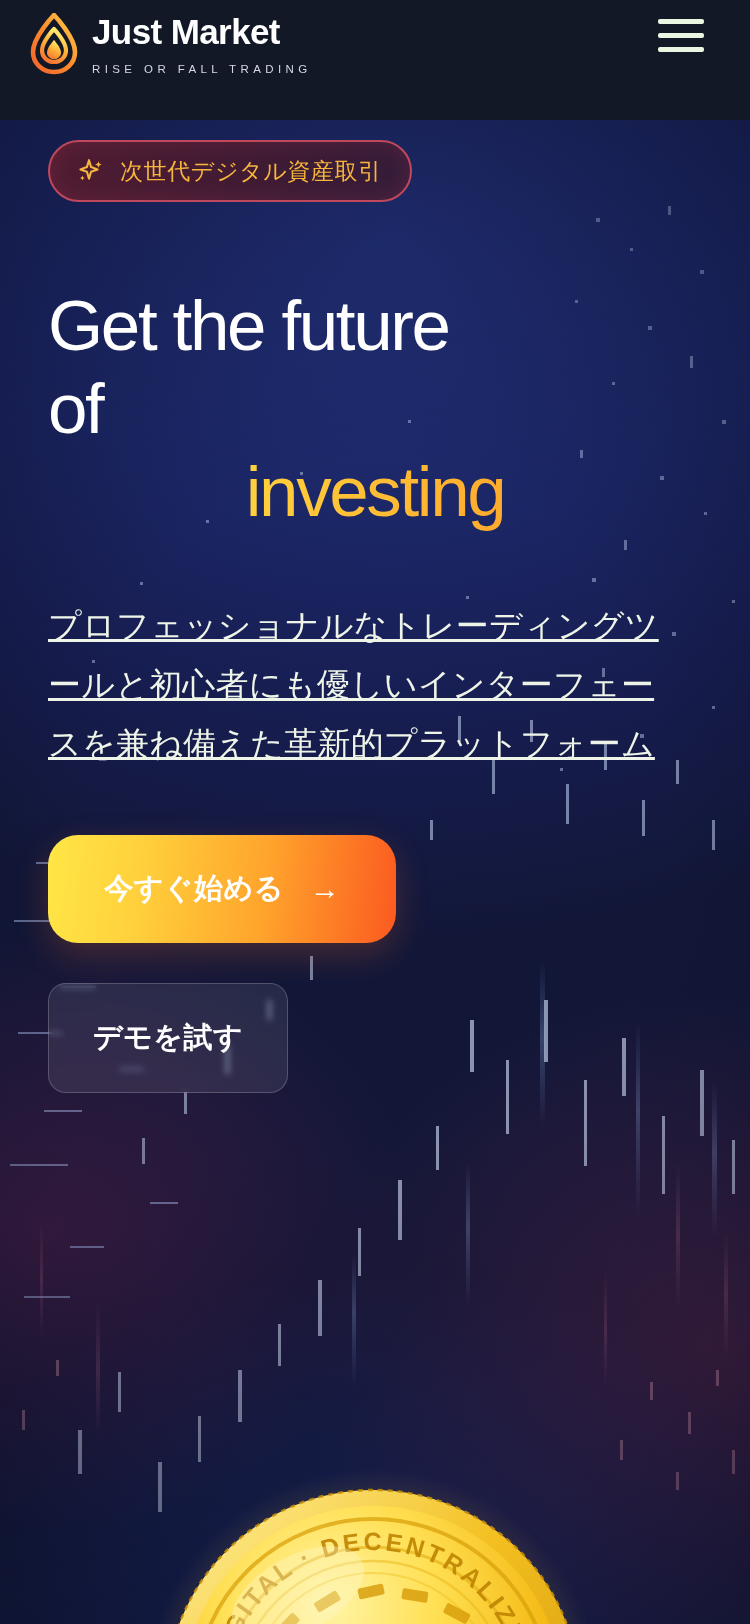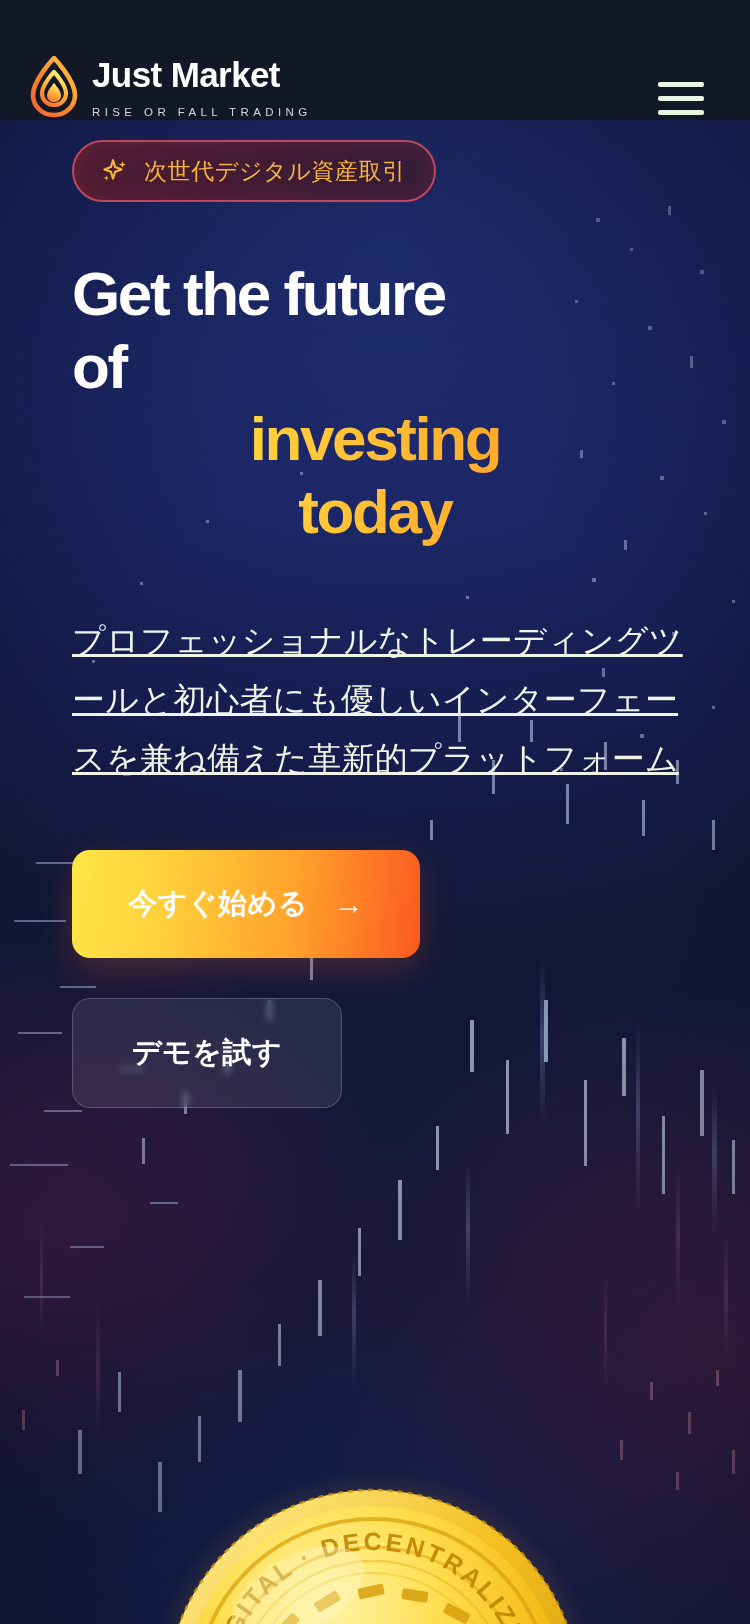--- a/index.html
+++ b/index.html
@@ -9,21 +9,21 @@
     background:#0f1420;
     font-family:"Liberation Sans","DejaVu Sans",sans-serif;
     overflow:hidden;
   }
   #page { position:relative; width:750px; height:1624px; overflow:hidden; }
 
   
   #header{
     position:absolute; left:0; top:0; width:750px; height:120px;
     background:#121826;
-    display:flex; align-items:flex-end; justify-content:space-between;
+    display:flex; align-items:flex-start; justify-content:space-between;
     padding:13px 46px 0 30px; z-index:40;gap:46px;
   }
   .brand{ display:flex; align-items:center; gap:14px; }
   .brand-mark{ width:48px; height:64px; flex:none; display:block; }
   .brand-text{ display:flex; flex-direction:column; justify-content:center; }
   .brand-name{
     font-size:35px; font-weight:700; color:#ffffff;
     letter-spacing:-0.6px; line-height:1.05;
   }
   .brand-tag{
@@ -48,36 +48,36 @@
       radial-gradient(ellipse 860px 700px at 52% 8%, #22317a 0%, #1b2665 42%, #161c4d 72%, #121738 100%),
       linear-gradient(180deg,#1c2a6b 0%,#1a2360 32%,#171c4a 62%,#141838 100%);
   }
   #citylights{ position:absolute; inset:0; opacity:0.85; }
   #vignette{
     position:absolute; inset:0;
     background:radial-gradient(ellipse 760px 900px at 50% 46%, rgba(0,0,0,0) 38%, rgba(8,10,28,0.45) 100%);
   }
 
   
-  #content{ position:absolute; left:0; top:0; width:750px; z-index:20; padding:0 72px; }
+  #content{ position:absolute; left:0; top:0; width:750px; z-index:20; padding:0 48px; }
 
   .badge{
     margin-top:8px;
     display:inline-flex; align-items:center; gap:16px;
     height:62px; padding:0 28px 0 26px;
     border:2px solid #c0485c; border-radius:34px;
     background:linear-gradient(100deg, rgba(84,28,48,0.92) 0%, rgba(70,26,46,0.88) 55%, rgba(58,26,48,0.80) 100%);
     box-shadow:0 0 22px rgba(180,60,80,0.22) inset;
   }
   .badge-icon{ width:28px; height:28px; flex:none; display:block; }
   .badge-label{ font-size:23px; color:#f6b53c; letter-spacing:0.6px; white-space:nowrap; }
 
   #headline{
-    margin-top:56px;
-    font-size:62px; font-weight:700; line-height:1.17;
+    margin-top:82px;
+    font-size:71px; font-weight:400; line-height:1.17;
     letter-spacing:-2.4px; color:#ffffff;
   }
   #headline .ln{ display:block; }
   #headline .grad{
     background:linear-gradient(96deg,#ffe24a 0%,#ffd23e 30%,#ffae2e 66%,#ff8c1f 100%);
     -webkit-background-clip:text; background-clip:text;
     -webkit-text-fill-color:transparent; color:transparent;
     display:block;
     text-align:center;
   }
@@ -85,31 +85,31 @@
   #subtitle{
     margin-top:64px; width:620px;
     font-size:33px; line-height:1.78; color:#eef4e8;
     letter-spacing:0.2px;
     text-decoration:underline;
   }
 
   #actions{ margin-top:62px; }
   #cta-primary{
     display:flex; align-items:center; justify-content:center; gap:26px;
-    width:348px; height:108px; border:none; border-radius:18px; cursor:pointer;
+    width:348px; height:108px; border:none; border-radius:30px; cursor:pointer;
     background:linear-gradient(96deg,#ffe646 0%,#ffd13c 26%,#ffa42c 62%,#fb5a20 100%);
     box-shadow:0 12px 34px rgba(255,110,40,0.22);
   }
   #cta-primary .lbl{ font-size:29px; font-weight:700; color:#ffffff; letter-spacing:0.5px; }
   #cta-primary .arw{ font-size:30px; color:#ffffff; line-height:1; }
 
   #cta-secondary{
     margin-top:40px;
     display:flex; align-items:center; justify-content:center;
-    width:270px; height:110px; border-radius:18px; cursor:pointer;
+    width:240px; height:110px; border-radius:18px; cursor:pointer;
     background:rgba(255,255,255,0.085);
     border:1px solid rgba(255,255,255,0.20);
     backdrop-filter:blur(3px);
   }
   #cta-secondary .lbl{ font-size:29px; font-weight:700; color:#ffffff; letter-spacing:0.5px; }
 
   
   #coin-wrap{ position:absolute; left:148px; top:1462px; width:450px; height:230px; z-index:15; }
 </style>
 </head>
@@ -327,21 +327,20 @@
         <path d="M22.4 4.2 L23.3 6.6 L25.7 7.5 L23.3 8.4 L22.4 10.8 L21.5 8.4 L19.1 7.5 L21.5 6.6 Z" fill="#f6b53c"></path>
         <path d="M6.4 18.6 L7.1 20.3 L8.8 21 L7.1 21.7 L6.4 23.4 L5.7 21.7 L4 21 L5.7 20.3 Z" fill="#f6b53c"></path>
       </svg>
       <span class="badge-label">次世代デジタル資産取引</span>
     </div>
 
     <h1 id="headline">
       <span class="ln">Get the future</span>
       <span class="ln">of</span>
       <span class="grad">investing</span>
-      <span class="grad">today</span>
     </h1>
 
     <p id="subtitle">プロフェッショナルなトレーディングツールと初心者にも優しいインターフェースを兼ね備えた革新的プラットフォーム</p>
 
     <div id="actions">
       <button id="cta-primary">
         <span class="lbl">今すぐ始める</span>
         <span class="arw">→</span>
       </button>
       <button id="cta-secondary">

